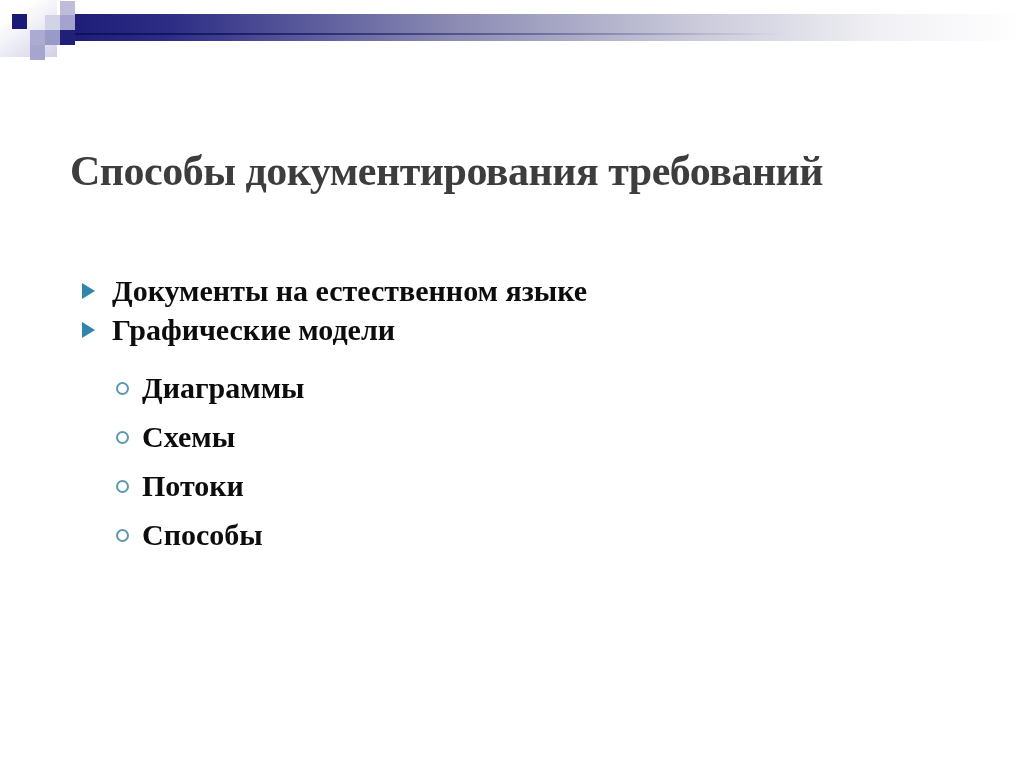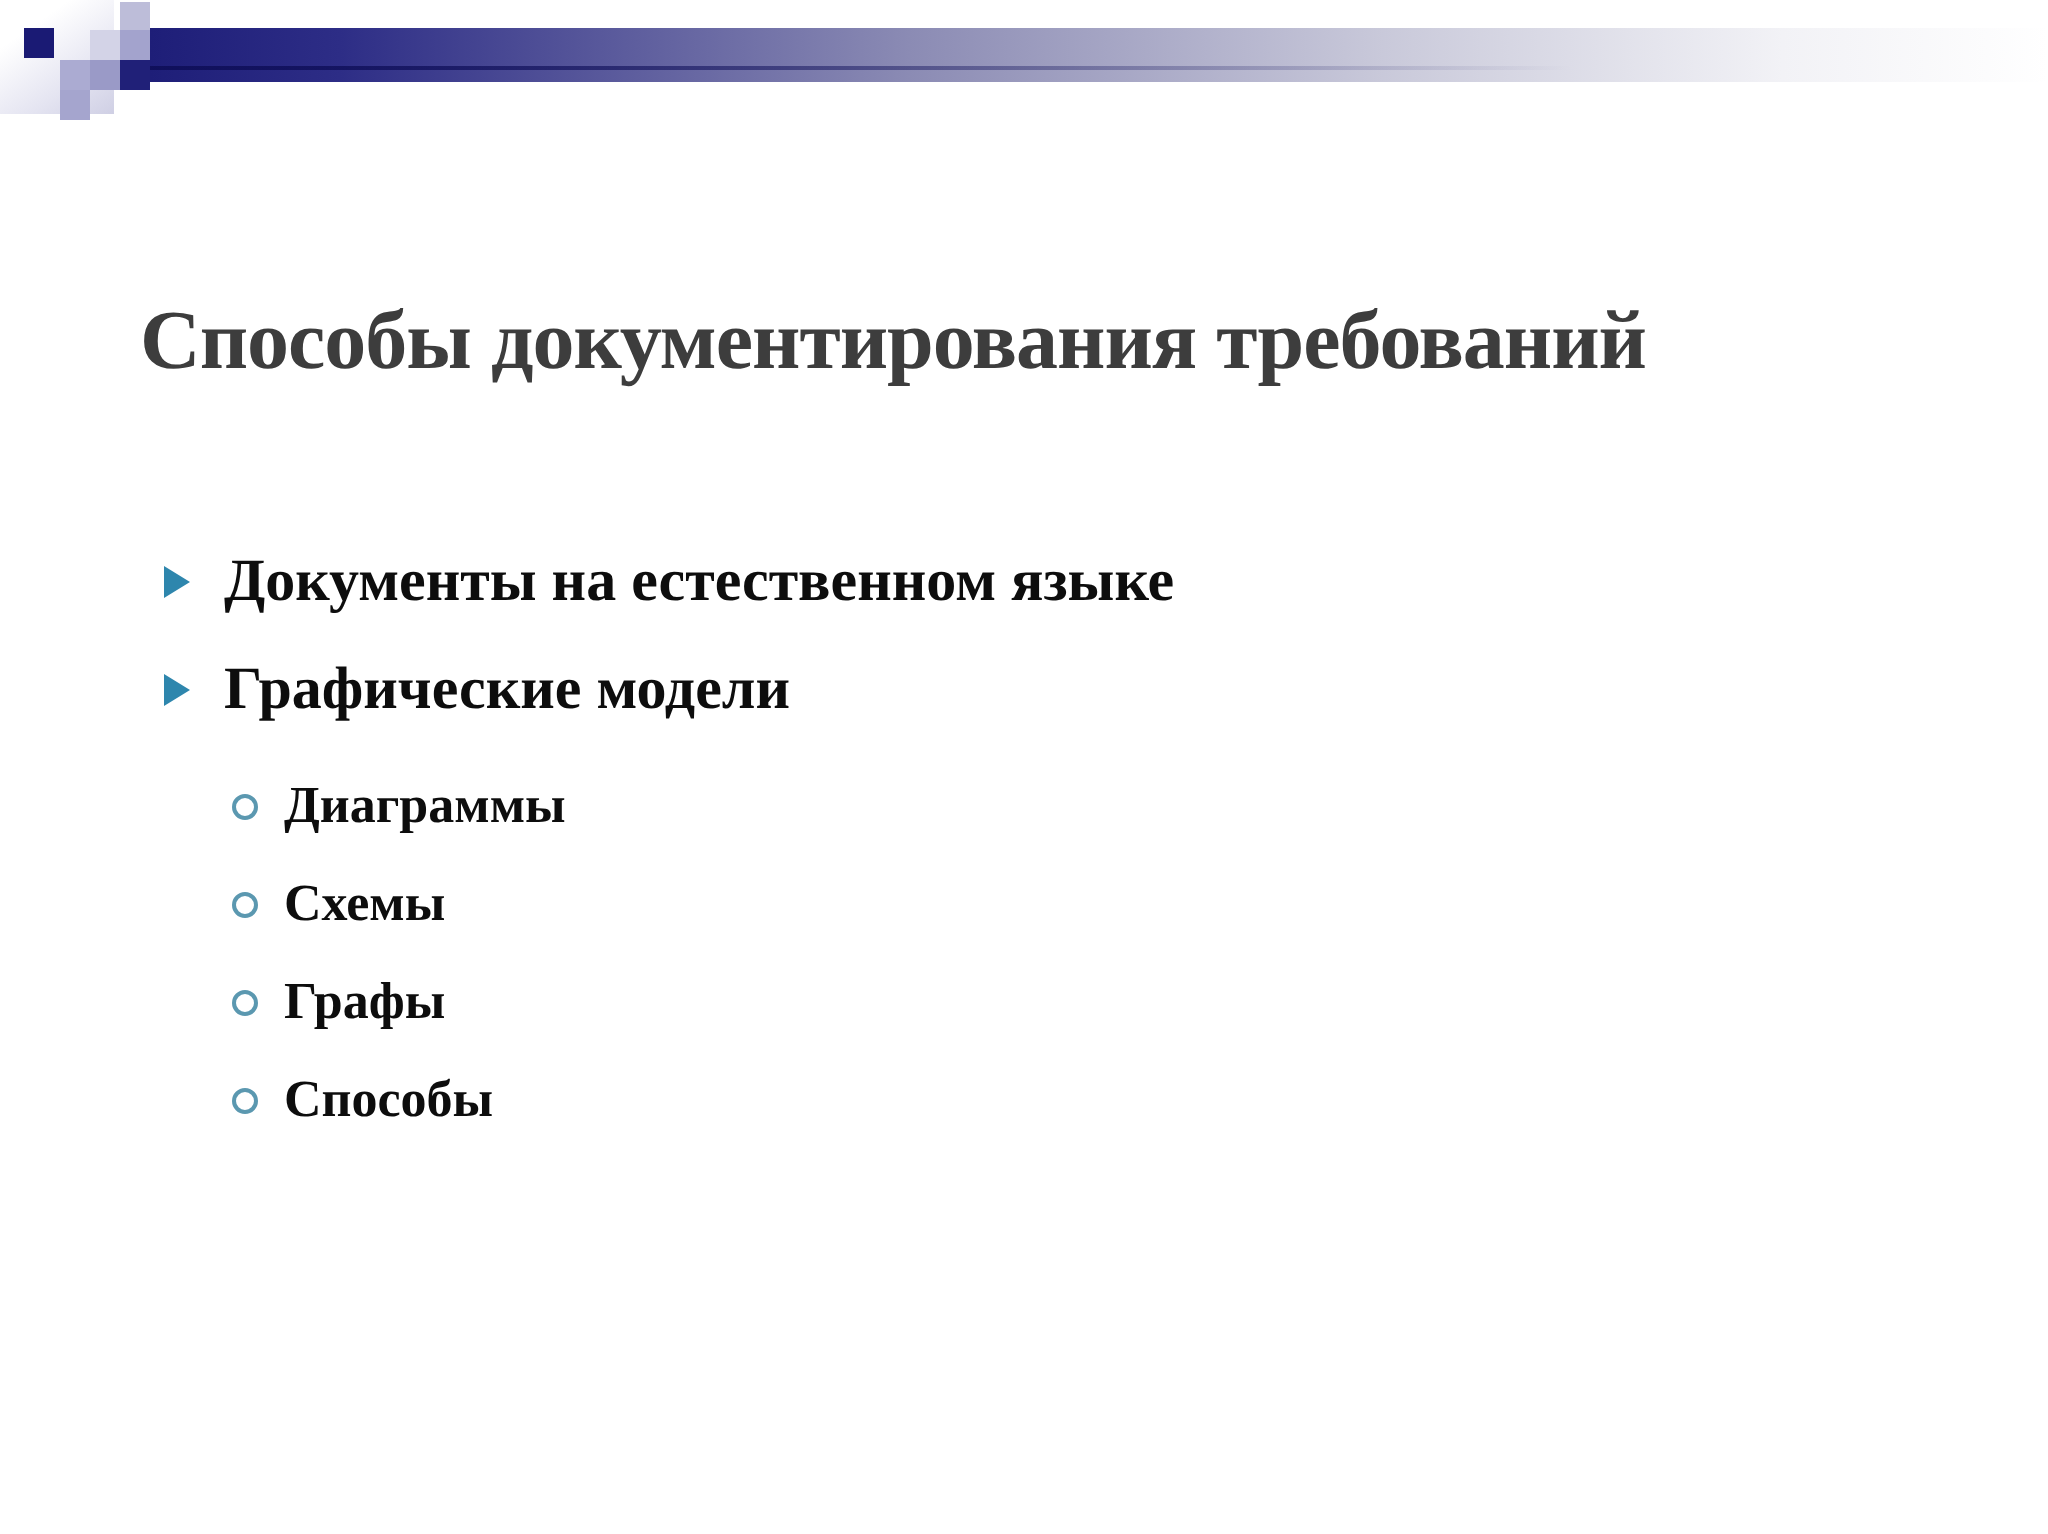--- a/index.html
+++ b/index.html
@@ -39,22 +39,22 @@
   
   .title{
     position:absolute;left:70px;top:146px;width:920px;
     font-size:42px;line-height:50px;font-weight:700;
     letter-spacing:-0.5px;color:#3d3d3d;
   }
 
   
   .list{position:absolute;left:82px;top:273px;width:900px;color:#0d0d0d;}
   .row{display:flex;align-items:center;font-weight:700;text-align:center;}
-  .l1{font-size:30px;line-height:36px;margin-top:18px;}
-  .l2{font-size:26px;line-height:32px;margin-top:17px;}
+  .l1{font-size:30px;line-height:36px;margin-top:3px;}
+  .l2{font-size:30px;line-height:32px;margin-top:17px;}
   .row:first-child{margin-top:0;}
   .l1 + .l2{margin-top:24px;}
   .tri{
     flex:0 0 auto;width:0;height:0;
     border-left:13px solid #2e86ad;
     border-top:8px solid transparent;
     border-bottom:8px solid transparent;
     margin-right:17px;
   }
   .circ{
@@ -96,21 +96,21 @@
       <div class="row l2">
         <span class="circ"></span>
         <span class="txt">Диаграммы</span>
       </div>
       <div class="row l2">
         <span class="circ"></span>
         <span class="txt">Схемы</span>
       </div>
       <div class="row l2">
         <span class="circ"></span>
-        <span class="txt">Графы</span>
+        <span class="txt">Потоки</span>
       </div>
       <div class="row l2">
         <span class="circ"></span>
         <span class="txt">Способы</span>
       </div>
     </div>
 
 </div>
 
 </body></html>

